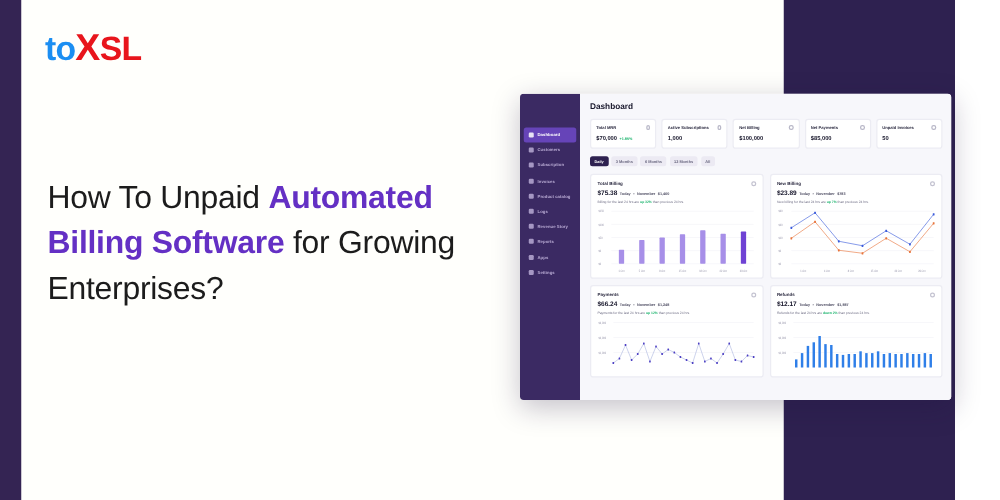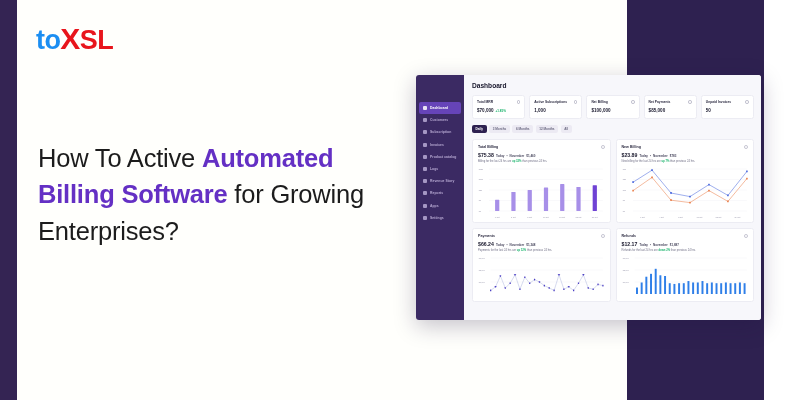--- a/index.html
+++ b/index.html
@@ -118,21 +118,21 @@
 
 <div id="root">
 
   <div class="left-bar"></div>
   <div class="right-panel"></div>
 
   <div class="logo">
     <span class="l-to">to</span><span class="l-x">X</span><span class="l-sl">SL</span>
   </div>
 
-  <h1 class="headline"><span>How To Active </span><span class="hl">Automated Billing Software</span><span> for Growing Enterprises?</span></h1>
+  <h1 class="headline"><span>How To Unpaid </span><span class="hl">Automated Billing Software</span><span> for Growing Enterprises?</span></h1>
 
   <div class="dash">
 
     <nav class="dash-side">
       <div class="side-logo"></div>
       <div id="sidebar-items">
           <div class="side-item active">
             <span class="side-ico"></span>
             <span class="side-label">Dashboard</span>
           </div>

